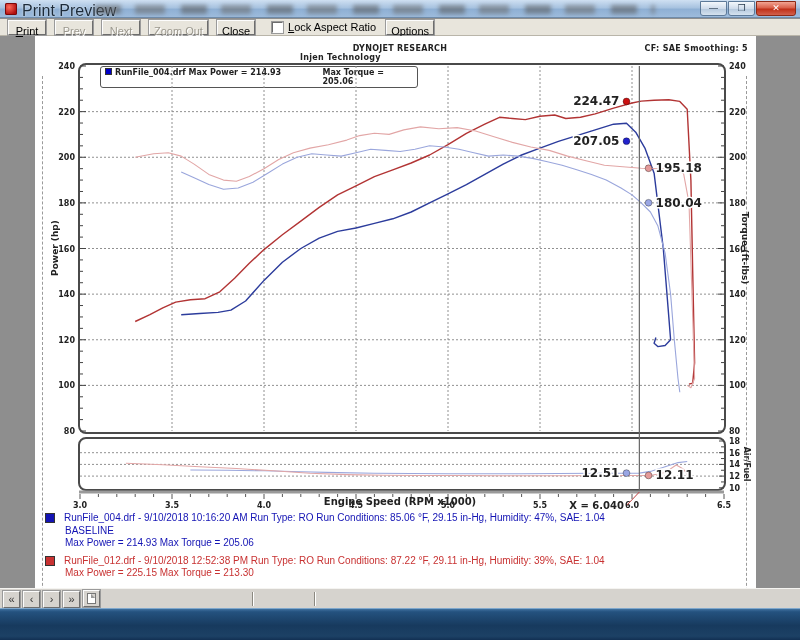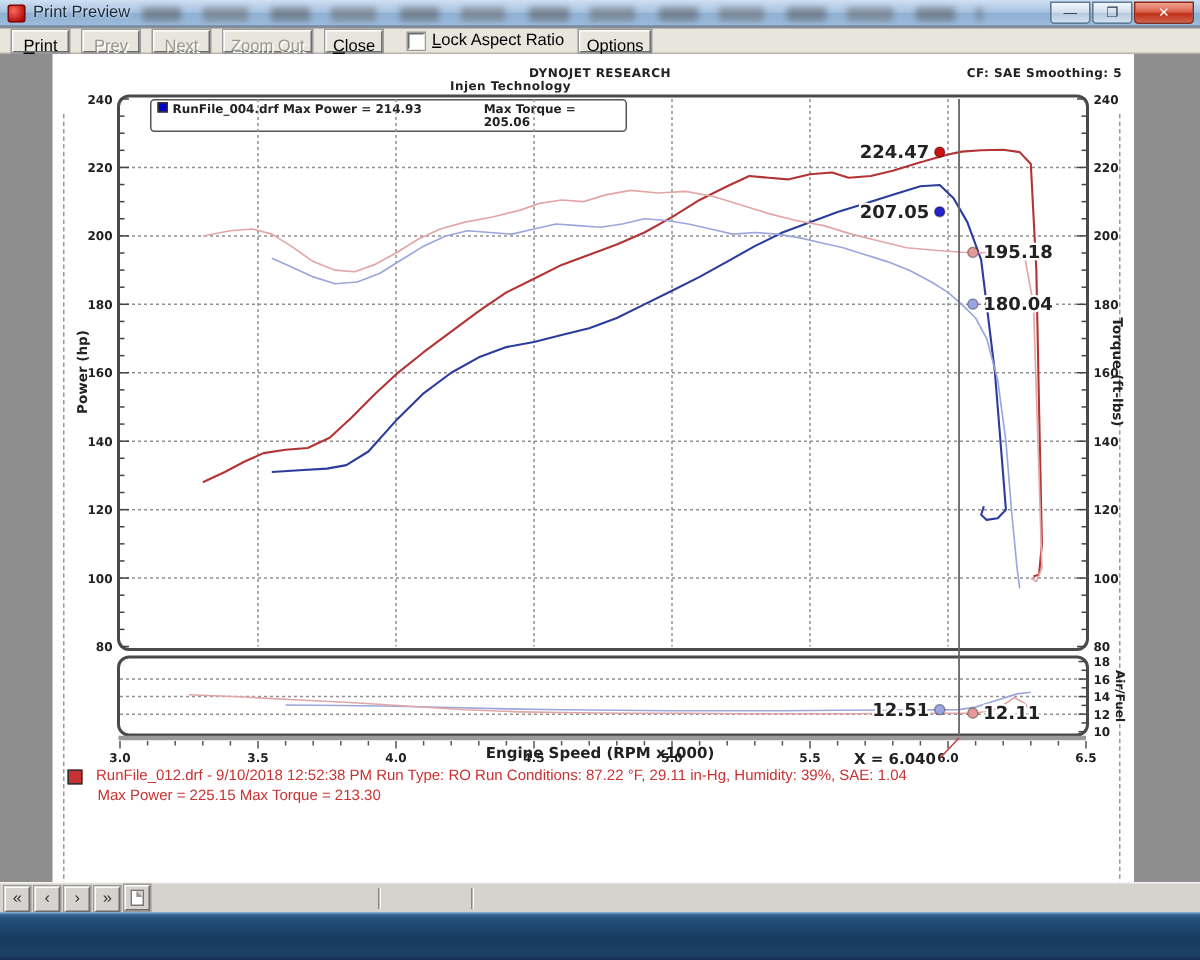--- a/index.html
+++ b/index.html
@@ -4,21 +4,21 @@
 <style>
   * { margin:0; padding:0; box-sizing:border-box; }
   html,body { width:800px; height:640px; overflow:hidden; font-family:"Liberation Sans", sans-serif; background:#000; }
   #screen { position:relative; width:800px; height:640px; background:#8e8e8e; }
 
   
   #titlebar { position:absolute; left:0; top:0; width:800px; height:18px;
     background:linear-gradient(#cfe0f2,#a8c3e0 45%,#8fb0d4 55%,#9dbbdc); border-bottom:1px solid #6f8cab; }
   #app-icon { position:absolute; left:5px; top:3px; width:12px; height:12px; border-radius:2px;
     background:radial-gradient(circle at 35% 35%, #ff6a5a, #b00f0f 70%); box-shadow:inset 0 0 0 1px #7a0808; }
-  #win-title { position:absolute; left:22px; top:2px; font-size:11px; color:#1c2b3a; text-shadow:0 0 2px #ffffffcc; }
+  #win-title { position:absolute; left:22px; top:2px; font-size:16px; color:#1c2b3a; text-shadow:0 0 2px #ffffffcc; }
   #title-smudge { position:absolute; left:95px; top:5px; width:560px; height:9px; filter:blur(2px); opacity:.55;
     background:repeating-linear-gradient(90deg,#5a5a5a 0 26px,transparent 26px 40px,#6b6b6b 40px 70px,transparent 70px 86px); }
   .winbtn { position:absolute; top:1px; height:15px; font-size:9px; line-height:13px; text-align:center;
     border:1px solid #5d7a99; border-radius:0 0 3px 3px; color:#1e3246;
     background:linear-gradient(#f4f8fc,#cfdceb 50%,#b4c8dd 52%,#d5e2ef); }
   #btn-min { right:73px; width:27px; }
   #btn-max { right:45px; width:27px; }
   #btn-close { right:4px; width:40px; color:#fff;
     background:linear-gradient(#f2a492,#d9604a 45%,#c03018 55%,#d2614d); border-color:#8c2a17; }
 
@@ -294,20 +294,28 @@
       <text x="655.56" y="206.78375000000003" font-family="DejaVu Sans, sans-serif" fill="#222" font-size="12" font-weight="bold" text-anchor="start" stroke="#ffffff" stroke-width="3" paint-order="stroke">180.04</text>
       <circle cx="626.4799999999999" cy="473.1165" r="3.4" fill="#9aa6e4" stroke="#00000055"></circle>
       <text x="619.4799999999999" y="477.1165" font-family="DejaVu Sans, sans-serif" fill="#222" font-size="12" font-weight="bold" text-anchor="end" stroke="#ffffff" stroke-width="3" paint-order="stroke">12.51</text>
       <circle cx="648.56" cy="475.4565" r="3.4" fill="#e49a9a" stroke="#00000055"></circle>
       <text x="655.56" y="479.4565" font-family="DejaVu Sans, sans-serif" fill="#222" font-size="12" font-weight="bold" text-anchor="start" stroke="#ffffff" stroke-width="3" paint-order="stroke">12.11</text>
       <line x1="627" y1="505" x2="639.36" y2="492" stroke="#c04040" stroke-width="1"></line>
       <text x="624" y="509" font-family="DejaVu Sans, sans-serif" fill="#222" font-size="10" font-weight="bold" text-anchor="end">X = 6.040</text>
     </svg>
 
   <div id="runs">
+      <div class="run-block" style="color: rgb(20, 20, 180);">
+        <div class="run-line1">
+          <span class="run-swatch" style="background:#1414b4"></span>
+          <span>RunFile_004.drf - 9/10/2018 10:16:20 AM  Run Type: RO  Run Conditions: 85.06 °F, 29.15 in-Hg,  Humidity:  47%, SAE: 1.04</span>
+        </div>
+        <div class="run-indent">BASELINE</div>
+        <div class="run-indent">Max Power = 214.93  Max Torque = 205.06</div>
+      </div>
       <div class="run-block" style="color: rgb(200, 50, 50);">
         <div class="run-line1">
           <span class="run-swatch" style="background:#c83232"></span>
           <span>RunFile_012.drf - 9/10/2018 12:52:38 PM  Run Type: RO  Run Conditions: 87.22 °F, 29.11 in-Hg,  Humidity:  39%, SAE: 1.04</span>
         </div>
         <div class="run-indent">Max Power = 225.15  Max Torque = 213.30</div>
       </div>
     </div>
 
   <div id="statusbar">

